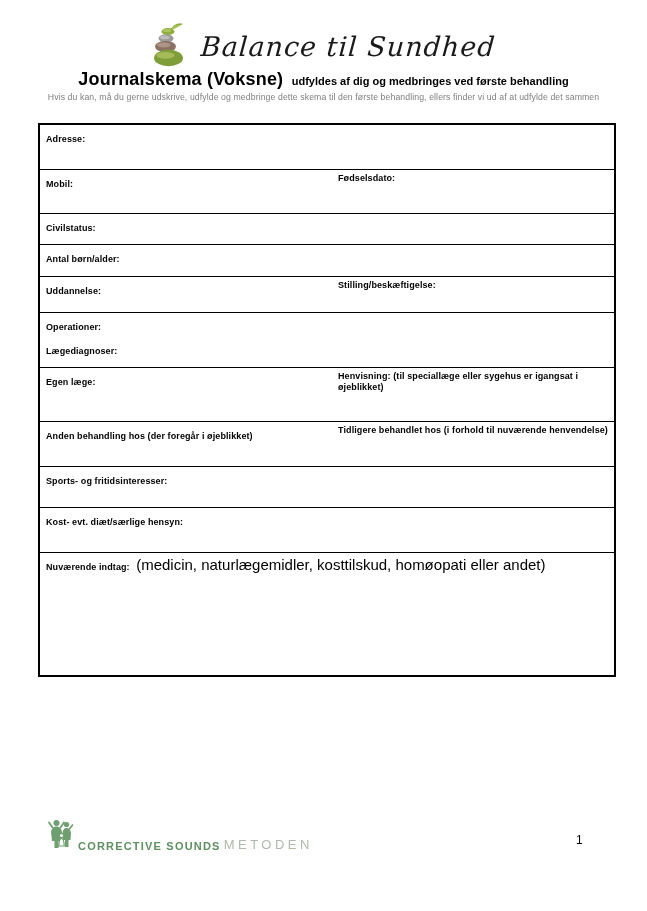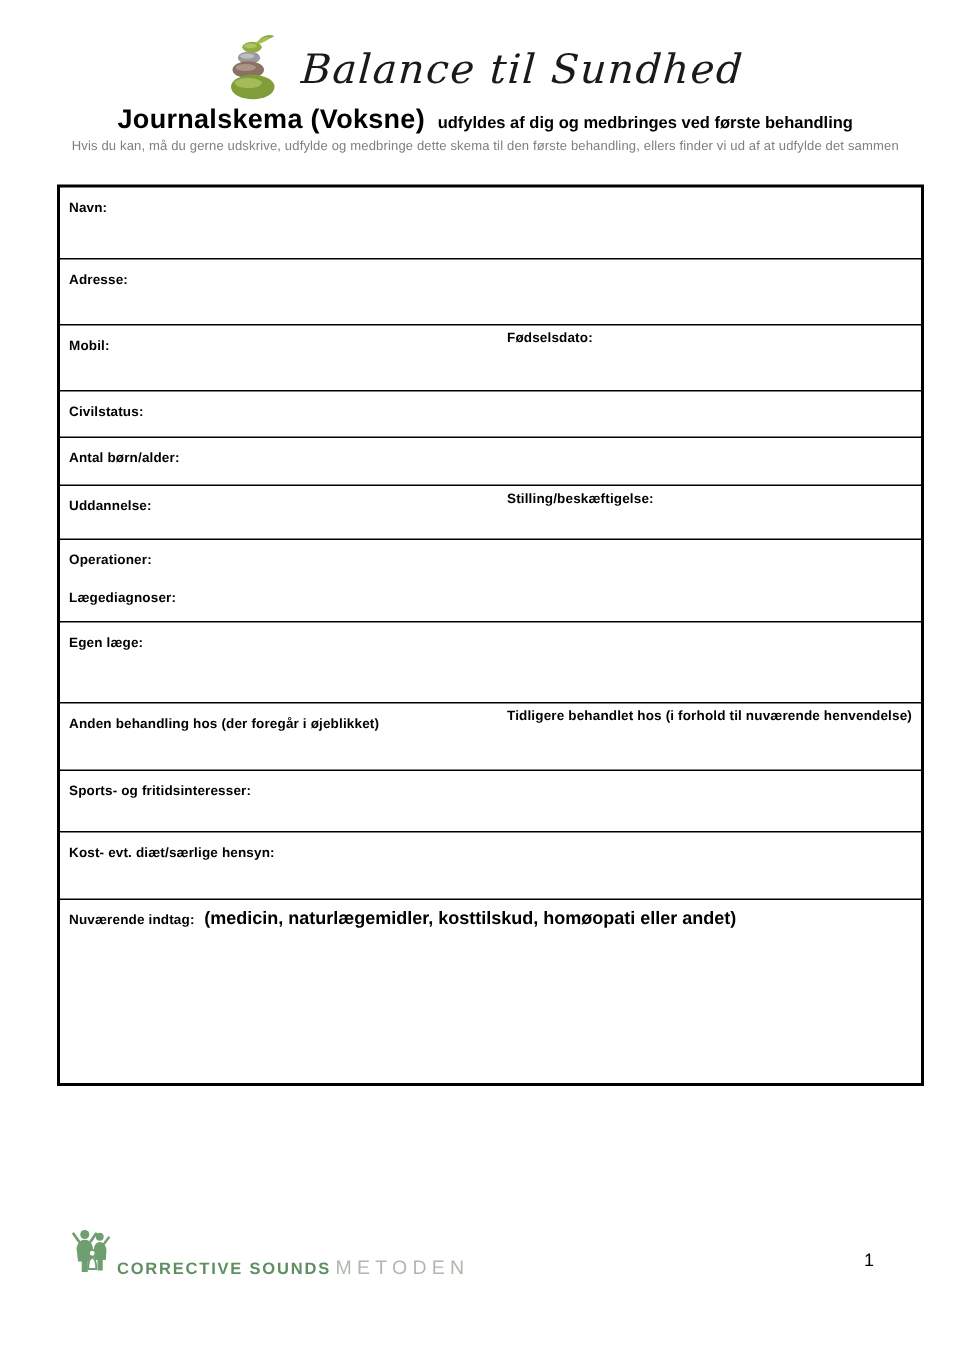--- a/index.html
+++ b/index.html
@@ -49,21 +49,21 @@
     border-top:1.5px solid #000;
     padding:3px 6px;
   }
   .row:first-child { border-top:none; }
   .lbl {
     font-size:9px; font-weight:bold; line-height:11px;
     letter-spacing:0.1px;
     display:inline-block;
   }
   .lbl-note {
-    font-size:12px; font-weight:bold; line-height:11px;
+    font-size:15px; font-weight:normal; line-height:11px;
     display:inline-block; margin-left:2px;
   }
   .col2 { position:absolute; left:282px; top:3px; max-width:288px;padding-left:16px; }
   .stacked2 { position:absolute; left:6px; top:33px; }
 
   
   .footer-brand {
     position:absolute; top:818px; left:0; width:100%;
     display:flex; align-items:flex-end;margin-left:44px;
   }
@@ -109,23 +109,20 @@
 
 <div class="title-row">
   <span class="title-main">Journalskema (Voksne)</span>
   <span class="title-suffix">udfyldes af dig og medbringes ved første behandling</span>
 </div>
 
 <div class="subtitle">Hvis du kan, må du gerne udskrive, udfylde og medbringe dette skema til den første behandling, ellers finder vi ud af at udfylde det sammen</div>
 
 <div class="form-table">
 
-  <div class="row" style="height:47px">
-    <span class="lbl">Navn:</span>
-  </div>
 
   <div class="row" style="height:44px">
     <span class="lbl">Adresse:</span>
   </div>
 
   <div class="row" style="height:44px">
     <span class="lbl">Mobil:</span>
     <span class="lbl col2">Fødselsdato:</span>
   </div>
 
@@ -144,20 +141,21 @@
   </div>
 
 
   <div class="row" style="height:55px">
     <span class="lbl">Operationer:</span>
     <span class="lbl stacked2">Lægediagnoser:</span>
   </div>
 
   <div class="row" style="height:54px">
     <span class="lbl">Egen læge:</span>
+    <span class="lbl col2">Henvisning: (til speciallæge eller sygehus er igangsat i øjeblikket)</span>
   </div>
 
   <div class="row" style="height:45px">
     <span class="lbl" style="max-width:270px">Anden behandling hos (der foregår i øjeblikket)</span>
     <span class="lbl col2">Tidligere behandlet hos (i forhold til nuværende henvendelse)</span>
   </div>
 
   <div class="row" style="height:41px">
     <span class="lbl">Sports- og fritidsinteresser:</span>
   </div>

